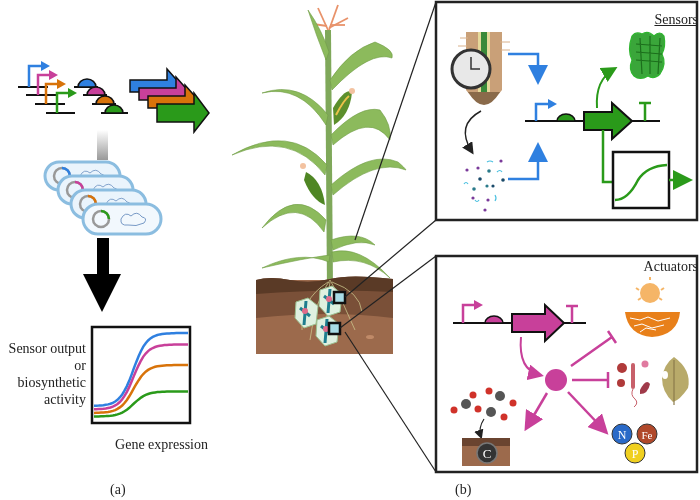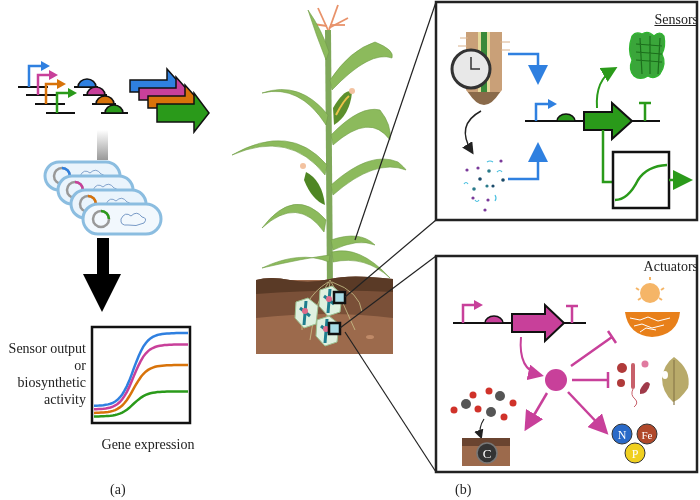--- a/index.html
+++ b/index.html
@@ -1,20 +1,20 @@
 <!DOCTYPE html>
 <html><head>
 <meta charset="utf-8">
 <style>
   html,body{margin:0;padding:0;background:#fff;}
   body{width:700px;height:500px;position:relative;overflow:hidden;font-family:"Liberation Serif","DejaVu Serif",serif;color:#222;}
   svg#fig{position:absolute;left:0;top:0;}
   .lbl{position:absolute;font-family:"Liberation Serif","DejaVu Serif",serif;color:#222;}
   .ylabel{left:6px;top:340px;width:80px;text-align:right;font-size:14px;line-height:17px;}
-  .xlabel{left:88px;top:437px;width:120px;text-align:center;font-size:14px;}
+  .xlabel{left:88px;top:437px;width:120px;text-align:right;font-size:14px;}
   .panel-a{left:110px;top:482px;font-size:14px;}
   .panel-b{left:455px;top:482px;font-size:14px;}
   .title-sensors{left:436px;top:12px;width:262px;text-align:right;font-size:14px;text-decoration:underline;}
   .title-actuators{left:436px;top:259px;width:262px;text-align:right;font-size:14px;}
 </style>
 </head>
 <body>
 
 <svg id="fig" width="700" height="500" viewBox="0 0 700 500">
   <defs>

